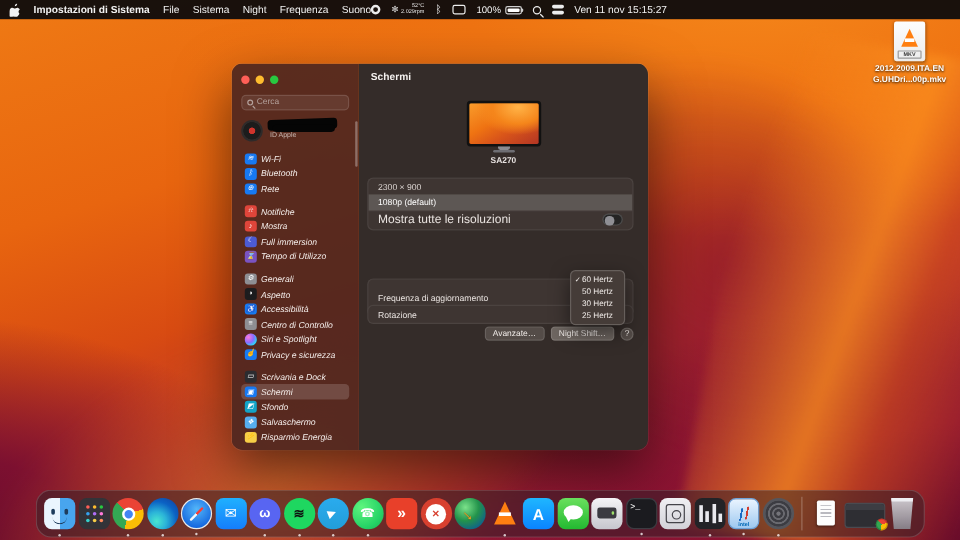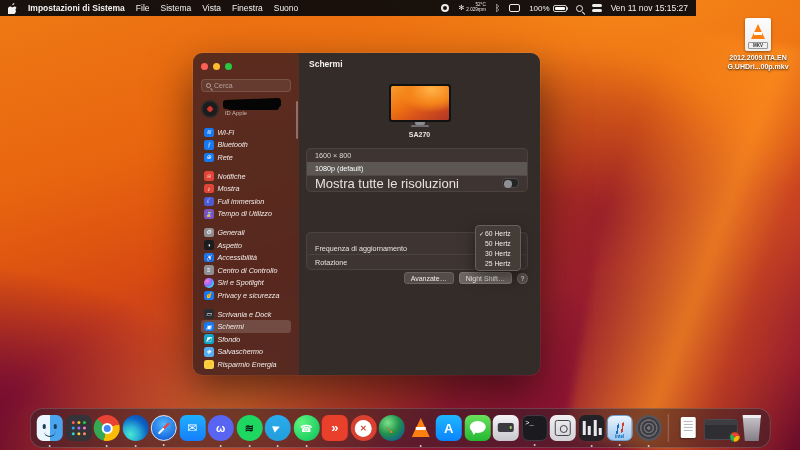--- a/index.html
+++ b/index.html
@@ -18,22 +18,22 @@
     background:radial-gradient(55% 45% at 50% 50%, rgba(245,150,40,.55) 0%, rgba(230,110,25,.28) 45%, rgba(0,0,0,0) 70%);
     transform:rotate(-24deg); filter:blur(6px); }
   .swoosh2 { position:absolute; left:330px; top:-60px; width:560px; height:560px;
     background:radial-gradient(50% 40% at 50% 50%, rgba(120,14,45,.55) 0%, rgba(120,14,45,.25) 50%, rgba(0,0,0,0) 72%);
     transform:rotate(32deg); filter:blur(8px); }
   .swoosh3 { position:absolute; left:600px; top:40px; width:260px; height:420px;
     background:linear-gradient(100deg, rgba(0,0,0,0) 10%, rgba(250,140,30,.8) 45%, rgba(216,84,26,.6) 62%, rgba(0,0,0,0) 90%);
     transform:rotate(10deg); filter:blur(4px); }
 
   
-  .menubar { position:absolute; left:0; top:0; width:696px; height:16px; background:rgba(16,13,12,.96);
-    display:flex; align-items:center; justify-content:space-between; padding:0 8px; z-index:50; color:#f2f2f2; }
+  .menubar { position:absolute; left:0; top:0; width:800px; height:16px; background:rgba(16,13,12,.96);
+    display:flex; align-items:center; justify-content:flex-start; padding:0 8px; z-index:50; color:#f2f2f2; }
   .mb-left { display:flex; align-items:center; gap:11px; }
   .mb-left .apple { width:9px; height:11px; display:flex; align-items:center; }
   .mb-app { font-size:8.5px; font-weight:700; }
   .mb-menu { font-size:8.5px; font-weight:400; }
   .mb-right { display:flex; align-items:center; gap:9px; }
   .mi-circle { width:8px; height:8px; border-radius:50%; border:2px solid #ececec; }
   .fanwidget { display:flex; align-items:center; gap:2px; }
   .fanwidget .fw-ico { font-size:7px; color:#ececec; }
   .fanwidget .fw-col { display:flex; flex-direction:column; line-height:4.6px; }
   .fanwidget .fw-col span { font-size:4.6px; color:#e8e8e8; text-align:right; }
@@ -97,21 +97,21 @@
       linear-gradient(150deg,#f99c2b 0%,#ef7312 40%,#d8541a 65%,#b23524 100%); }
   .monitor-stand { width:10px; height:3px; background:#8b8b90; border-radius:0 0 2px 2px; }
   .monitor-base { width:18px; height:1.5px; background:#6e6e73; border-radius:1px; margin-top:0; }
   .display-label { margin-top:4px; font-size:7px; font-weight:700; color:#e9e4e2; }
 
   .card { position:absolute; left:7px; width:222px; background:#3e3532; border:0.5px solid rgba(255,255,255,.07); border-radius:5px; overflow:hidden; }
   .res-row { height:13px; display:flex; align-items:center; padding:0 8px; font-size:7.2px; color:#ddd6d3; }
   .res-row.selected { background:#5d5754; color:#fff; }
   .card-divider { height:0.5px; background:rgba(255,255,255,.1); margin:0; }
   .toggle-row { height:15px; display:flex; align-items:center; justify-content:space-between; padding:0 8px; }
-  .toggle-row .tr-label { font-size:13px; color:#e8e2df; }
+  .toggle-row .tr-label { font-size:10px; color:#e8e2df; }
   .toggle { width:17px; height:10px; border-radius:5px; background:#242424; border:0.5px solid rgba(255,255,255,.18); position:relative; }
   .toggle .knob { position:absolute; left:1px; top:1px; width:7.5px; height:7.5px; border-radius:50%; background:#8f8f94; }
   .setting-row { height:100%; display:flex; align-items:center; justify-content:space-between; padding:0 8px; }
   .setting-label { font-size:7.2px; color:#e8e2df; }
   .select-value { display:flex; align-items:center; gap:3px; }
   .select-value .sv-text { font-size:7.2px; color:#f0ebe8; }
   .stepper { width:8px; height:10px; background:#6a625e; border-radius:2px; display:flex; flex-direction:column; align-items:center; justify-content:center; line-height:3px; }
   .stepper span { font-size:3.8px; color:#fff; display:block; }
   .card-profile { top:157px; height:16px; }
   .card-refresh { top:179px; height:32px; }
@@ -222,22 +222,22 @@
   <div class="mb-left">
     <span class="apple">
       <svg viewBox="0 0 16 20" width="9" height="11">
           <path fill="#f2f2f2" d="M11.3 0c.1 1-.3 2-.9 2.8-.6.8-1.7 1.4-2.7 1.3-.1-1 .4-2 .9-2.7C9.3.7 10.4.1 11.3 0zM14.6 15.2c-.5 1.1-.7 1.6-1.4 2.6-.9 1.4-2.2 3.1-3.8 3.1-1.4 0-1.8-.9-3.7-.9-1.9 0-2.3.9-3.7.9-1.6 0-2.8-1.6-3.7-3C-2.1 14.1-.6 8.3 2.3 6.8c1.4-.7 2.9-.3 3.9.4.8.5 2 .5 2.9 0 1.2-.7 2.8-1.2 4.3-.3.8.5 1.5 1.2 1.9 2-1.7 1-2.3 3.2-1.5 4.9.4.8.8 1.1.8 1.4z"></path>
         </svg>
     </span>
     <span class="mb-app">Impostazioni di Sistema</span>
     <span id="mb-menus" style="display:flex;gap:11px;">
         <span class="mb-menu">File</span>
         <span class="mb-menu">Sistema</span>
-        <span class="mb-menu">Vista</span>
-        <span class="mb-menu">Finestra</span>
+        <span class="mb-menu">Night</span>
+        <span class="mb-menu">Frequenza</span>
         <span class="mb-menu">Suono</span>
       </span>
   </div>
   <div class="mb-right">
     <span class="mi-circle"></span>
     <span class="fanwidget">
       <span class="fw-ico">✻</span>
       <span class="fw-col">
         <span>52°C</span>
         <span>2.029rpm</span>
@@ -374,21 +374,21 @@
       <div class="monitor">
           <div class="scr"></div>
         </div>
       <div class="monitor-stand"></div>
       <div class="monitor-base"></div>
       <div class="display-label">SA270</div>
     </div>
 
     <div class="card" style="top:95px;">
       <div id="res-list">
-          <div class="res-row">1600 × 800</div>
+          <div class="res-row">2300 × 900</div>
           <div class="res-row selected">1080p (default)</div>
         </div>
       <div class="card-divider"></div>
       <div class="toggle-row">
         <span class="tr-label">Mostra tutte le risoluzioni</span>
         <span class="toggle">
             <span class="knob"></span>
           </span>
       </div>
     </div>

